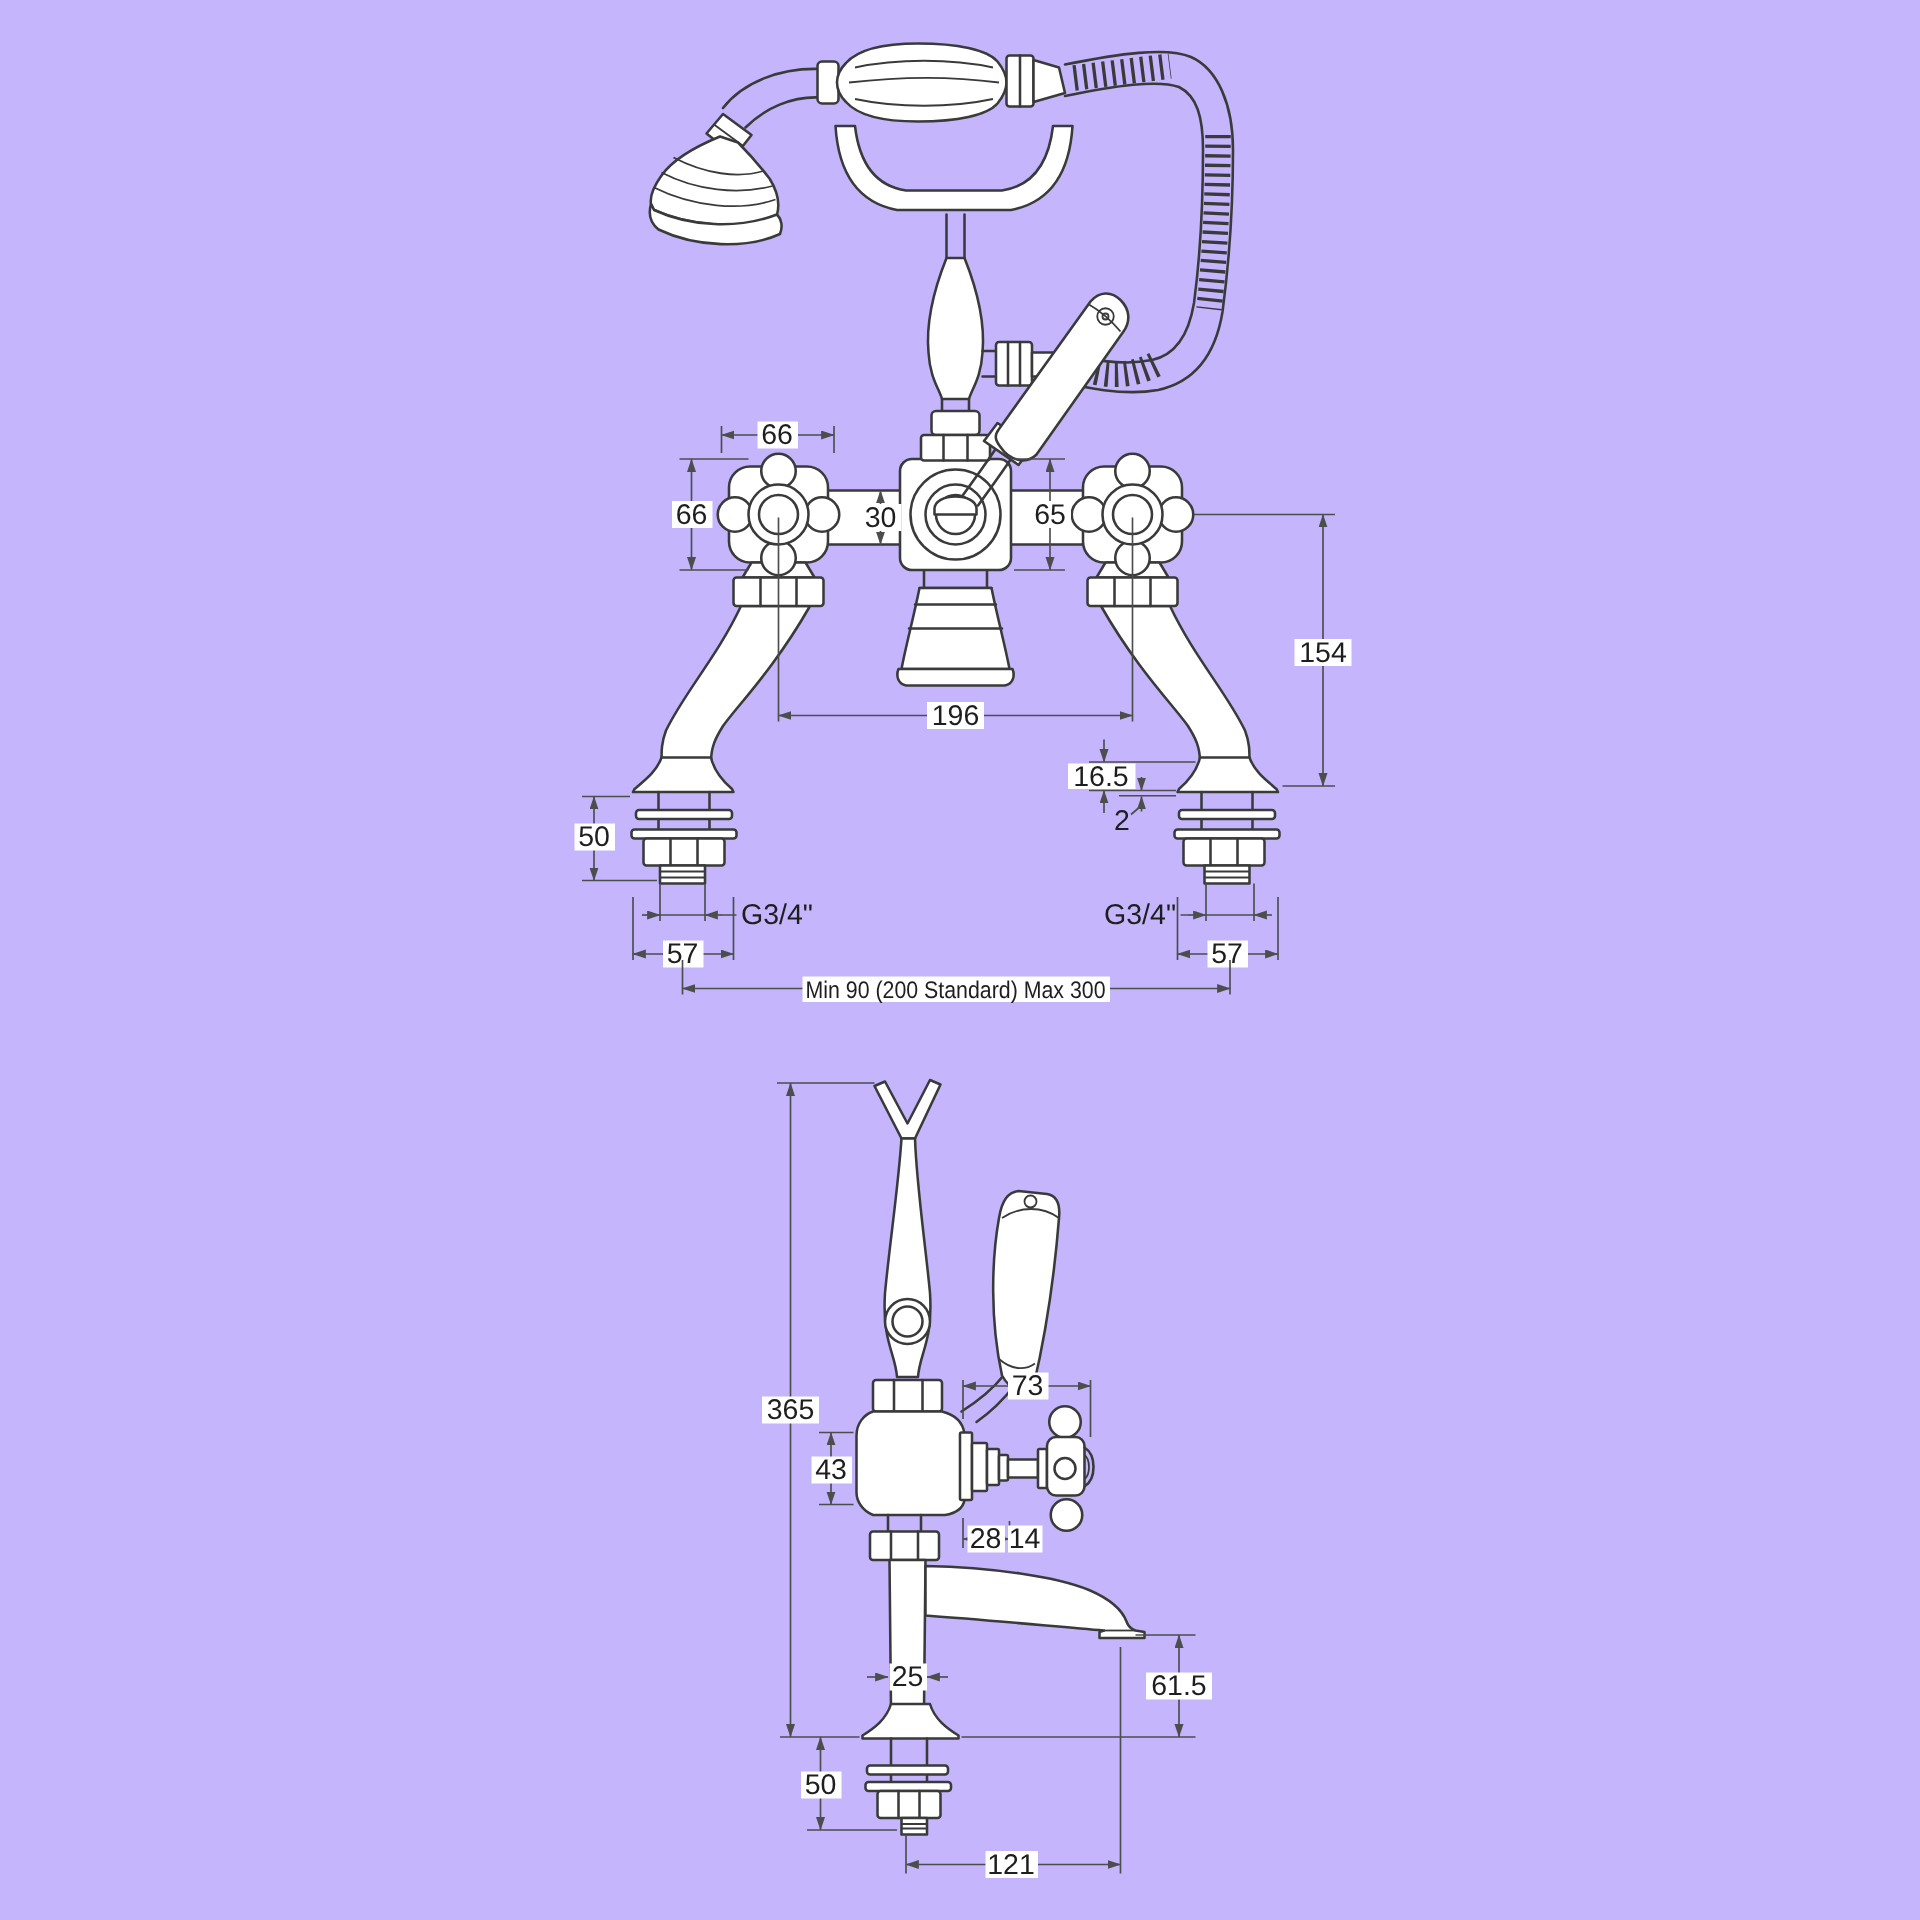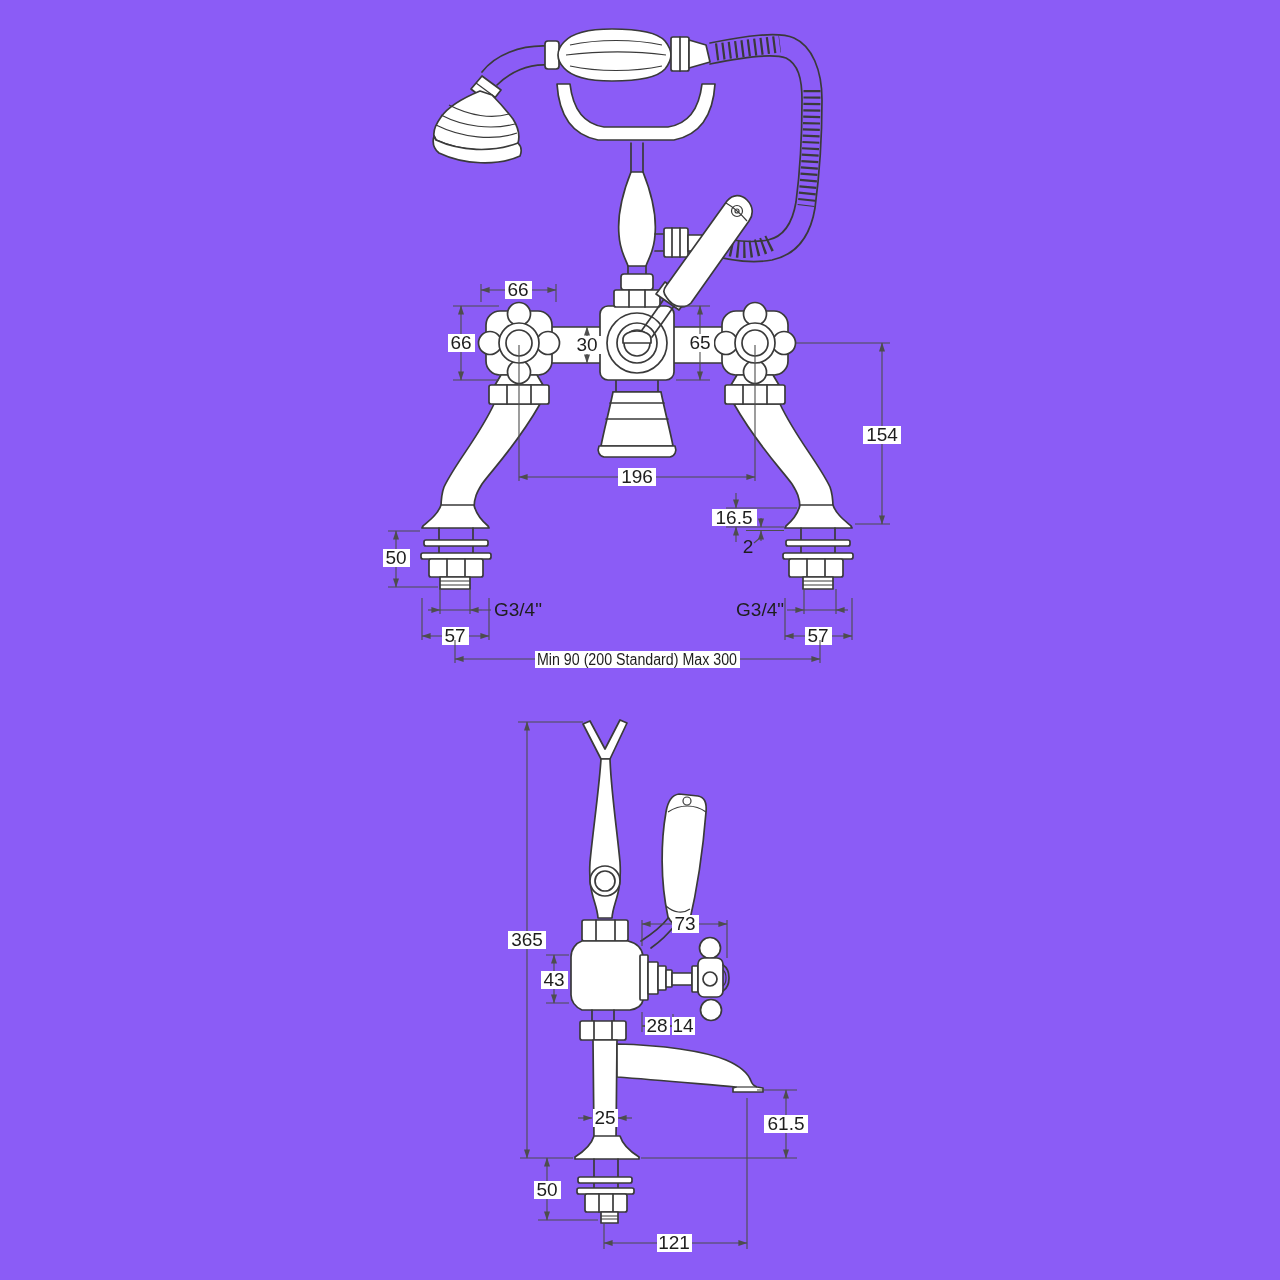--- a/index.html
+++ b/index.html
@@ -1,16 +1,16 @@
 <!DOCTYPE html>
 <html><head>
 <meta charset="utf-8">
 <style>
   html,body{margin:0;padding:0;background:#ffffff;}
-  .stage{position:relative;width:1280px;height:1280px;background:#8b5cf6;overflow:hidden;}
+  .stage{position:relative;width:1280px;height:1280px;background:#c4b5fd;overflow:hidden;}
   svg{position:absolute;left:0;top:0;}
   .p{fill:#ffffff;stroke:#3a3a3a;stroke-width:1.7;stroke-linejoin:round;}
   .pn{fill:none;stroke:#3a3a3a;stroke-width:1.7;stroke-linecap:round;stroke-linejoin:round;}
   .thin{fill:none;stroke:#3a3a3a;stroke-width:1.2;}
   .rib{fill:none;stroke:#3a3a3a;stroke-width:17;stroke-dasharray:2.2 4.2;}
   .dl{fill:none;stroke:#4d4d4d;stroke-width:1.1;}
   .lb{fill:#ffffff;stroke:none;}
   .dt{font-family:"Liberation Sans",sans-serif;font-size:19px;fill:#1e1e1e;}
   .dts{font-family:"Liberation Sans",sans-serif;font-size:16px;fill:#1e1e1e;}
 </style>

